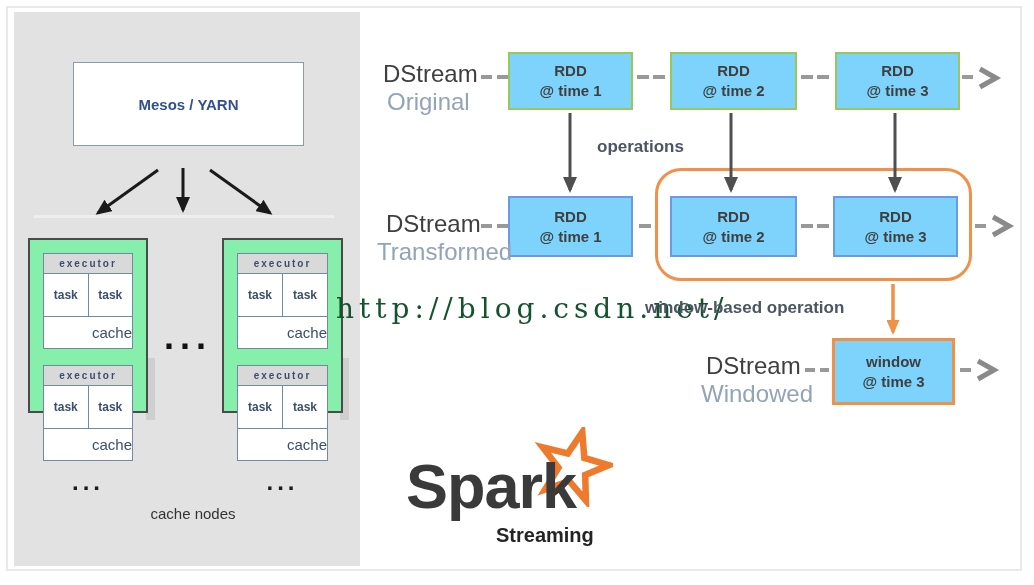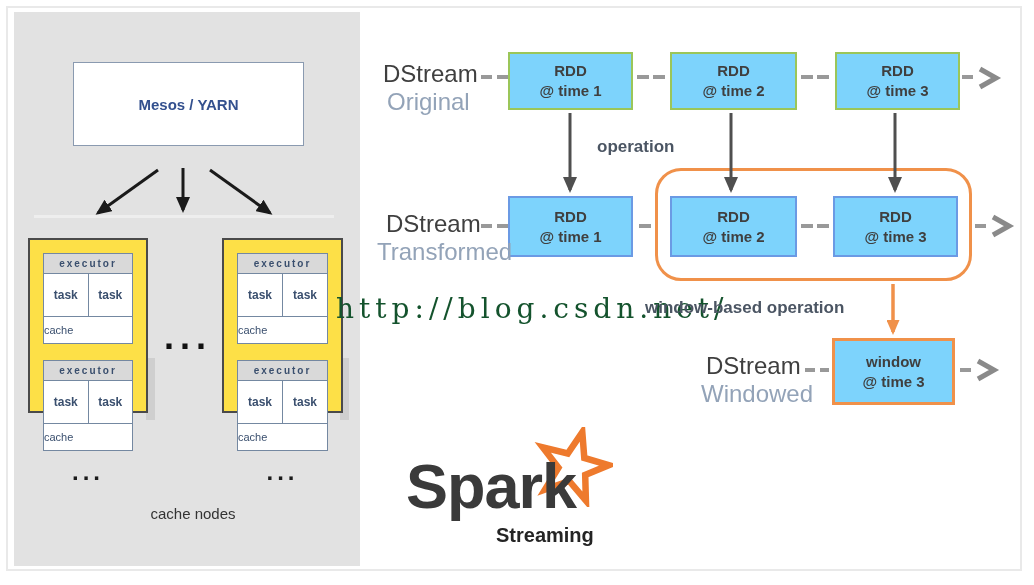--- a/index.html
+++ b/index.html
@@ -8,29 +8,29 @@
   .frame { position:absolute; left:6px; top:6px; width:1016px; height:565px; border:2px solid #e9e9e9; }
 
   
   .left-panel { position:absolute; left:14px; top:12px; width:346px; height:554px; background:#e2e2e2; }
   .cluster-box { position:absolute; left:73px; top:62px; width:231px; height:84px; background:#fff;
                  border:1px solid #8a9ab0; display:flex; flex-direction:column; justify-content:center;
                  align-items:center; font-size:15px; font-weight:bold; color:#33508e; line-height:27px; z-index:2; }
   .left-arrows { position:absolute; left:14px; top:12px; width:346px; height:554px; z-index:2; }
 
   .worker-tab { position:absolute; top:358px; width:9px; height:62px; background:#cfcfcf; z-index:1; }
-  .worker { position:absolute; top:238px; height:175px; background:#fde047; border:2px solid #4a4a4a;
+  .worker { position:absolute; top:238px; height:175px; background:#86efac; border:2px solid #4a4a4a;
             padding:13px 13px 4px; z-index:2; }
   .executor { border:1.5px solid #7488a1; margin-bottom:16px; background:#fff; }
   .exec-header { background:#d9d9d9; border-bottom:1.5px solid #7488a1; text-align:center;
                  font-size:10px; font-weight:bold; letter-spacing:2px; color:#3a4f6e; padding:4px 0; }
   .task-row { display:flex; border-bottom:1.5px solid #7488a1; }
   .task-cell { flex:1; text-align:center; font-size:12px; font-weight:bold; color:#3a4f6e; padding:14px 0; }
   .task-cell:first-child { border-right:1.5px solid #7488a1; }
-  .cache-row { text-align:left; font-size:11px; color:#3a4f6e; padding:7px 0; }
+  .cache-row { text-align:right; font-size:15px; color:#3a4f6e; padding:7px 0; }
   .worker-dots { text-align:center; font-size:24px; font-weight:bold; letter-spacing:4px;
                  color:#1a1a1a; line-height:10px; margin-top:2px; }
   .mid-dots { position:absolute; left:156px; top:316px; width:64px; text-align:center; font-size:36px;
               font-weight:bold; letter-spacing:6px; color:#111; z-index:2; }
   .worker-label { position:absolute; left:63px; top:505px; width:260px; text-align:center;
                   font-size:15px; color:#333; z-index:2; }
 
   
   .node { position:absolute; background:#7dd3fc; display:flex; flex-direction:column; justify-content:center;
           align-items:center; font-size:15px; font-weight:bold; color:#3f3f3f; line-height:20px; z-index:3; }
@@ -160,21 +160,21 @@
     <div>@ time 3</div>
   </div>
 
   <div class="ds" style="left:706px; top:352px;">DStream</div>
   <div class="ds-sub" style="left:701px; top:380px;">Windowed</div>
   <div class="node orange-border" style="left:832px; top:338px; width:123px; height:67px;">
     <div>window</div>
     <div>@ time 3</div>
   </div>
 
-  <div class="op-label" style="left:597px; top:137px;">operation</div>
+  <div class="op-label" style="left:597px; top:137px;">operations</div>
   <div class="op-label" style="left:645px; top:298px;">window-based operation</div>
 
   <div class="dash" style="left:481px; top:75px;  width:11px;"></div>
   <div class="dash" style="left:497px; top:75px;  width:11px;"></div>
   <div class="dash" style="left:637px; top:75px;  width:12px;"></div>
   <div class="dash" style="left:653px; top:75px;  width:12px;"></div>
   <div class="dash" style="left:801px; top:75px;  width:12px;"></div>
   <div class="dash" style="left:817px; top:75px;  width:12px;"></div>
   <div class="dash" style="left:962px; top:75px;  width:11px;"></div>
 

